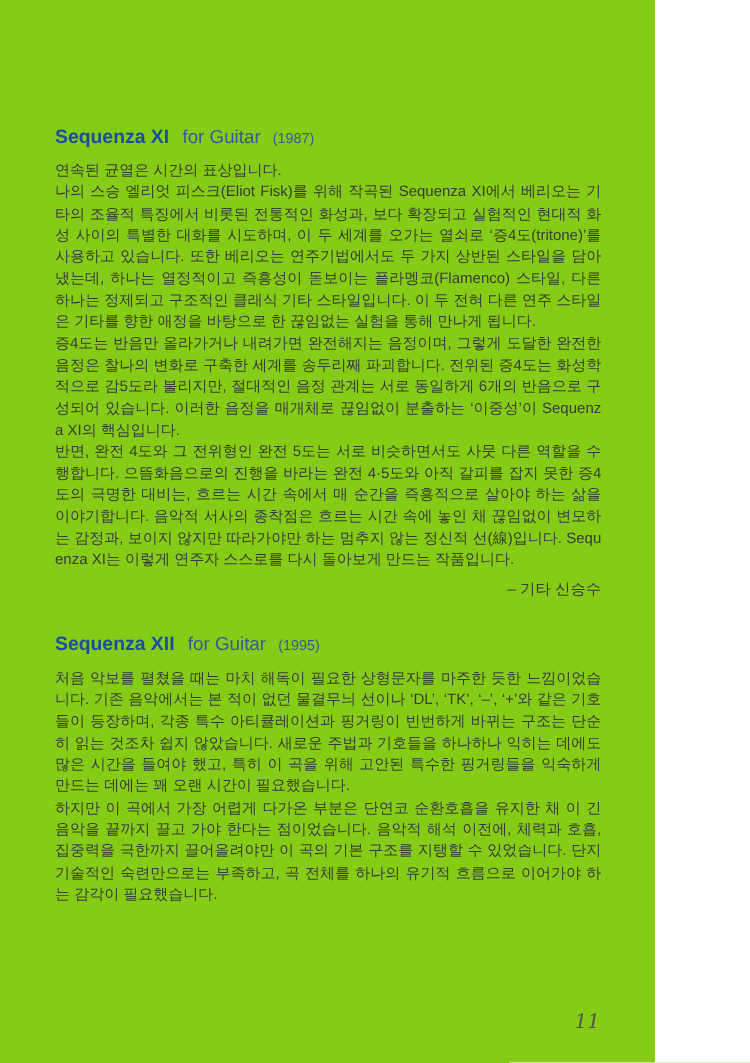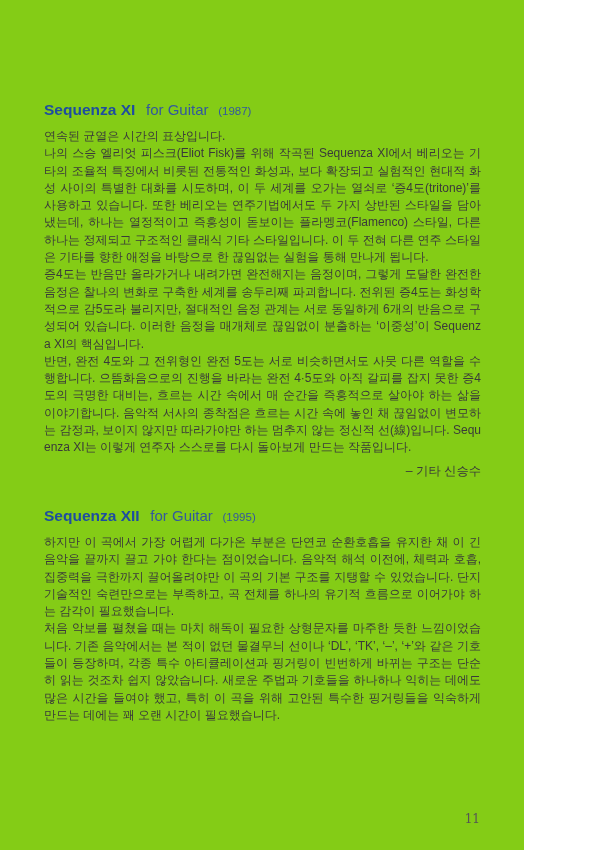--- a/index.html
+++ b/index.html
@@ -59,23 +59,24 @@
       color: #3a3a3a;
       text-align: right;
     }
     .section + .section {
       margin-top: 23px;
     }
     .page-number {
       position: absolute;
       right: 44px;
       bottom: 24px;
-      font-size: 12px;
+      font-size: 16px;
       color: #555555;
       font-family: "DejaVu Serif", "Liberation Serif", serif;
+      font-style: italic;
     }
   </style>
 </head>
 <body>
 
 <div class="page">
   <div class="content">
 
     <div class="section">
       <h2 class="section-title">
@@ -92,21 +93,21 @@
       <div class="attribution">– 기타 신승수</div>
     </div>
 
     <div class="section">
       <h2 class="section-title">
         <span class="work-name">Sequenza XII</span>
         <span class="work-subtitle">for Guitar</span>
         <span class="work-year">(1995)</span>
       </h2>
       <div class="body-text">
+        <p>처음 악보를 펼쳤을 때는 마치 해독이 필요한 상형문자를 마주한 듯한 느낌이었습니다. 기존 음악에서는 본 적이 없던 물결무늬 선이나 ‘DL’, ‘TK’, ‘–’, ‘+’와 같은 기호들이 등장하며, 각종 특수 아티큘레이션과 핑거링이 빈번하게 바뀌는 구조는 단순히 읽는 것조차 쉽지 않았습니다. 새로운 주법과 기호들을 하나하나 익히는 데에도 많은 시간을 들여야 했고, 특히 이 곡을 위해 고안된 특수한 핑거링들을 익숙하게 만드는 데에는 꽤 오랜 시간이 필요했습니다.</p>
         <p>하지만 이 곡에서 가장 어렵게 다가온 부분은 단연코 순환호흡을 유지한 채 이 긴 음악을 끝까지 끌고 가야 한다는 점이었습니다. 음악적 해석 이전에, 체력과 호흡, 집중력을 극한까지 끌어올려야만 이 곡의 기본 구조를 지탱할 수 있었습니다. 단지 기술적인 숙련만으로는 부족하고, 곡 전체를 하나의 유기적 흐름으로 이어가야 하는 감각이 필요했습니다.</p>
-        <p>처음 악보를 펼쳤을 때는 마치 해독이 필요한 상형문자를 마주한 듯한 느낌이었습니다. 기존 음악에서는 본 적이 없던 물결무늬 선이나 ‘DL’, ‘TK’, ‘–’, ‘+’와 같은 기호들이 등장하며, 각종 특수 아티큘레이션과 핑거링이 빈번하게 바뀌는 구조는 단순히 읽는 것조차 쉽지 않았습니다. 새로운 주법과 기호들을 하나하나 익히는 데에도 많은 시간을 들여야 했고, 특히 이 곡을 위해 고안된 특수한 핑거링들을 익숙하게 만드는 데에는 꽤 오랜 시간이 필요했습니다.</p>
       </div>
     </div>
 
   </div>
 
   <div class="page-number">11</div>
 </div>
 
 </body></html>

